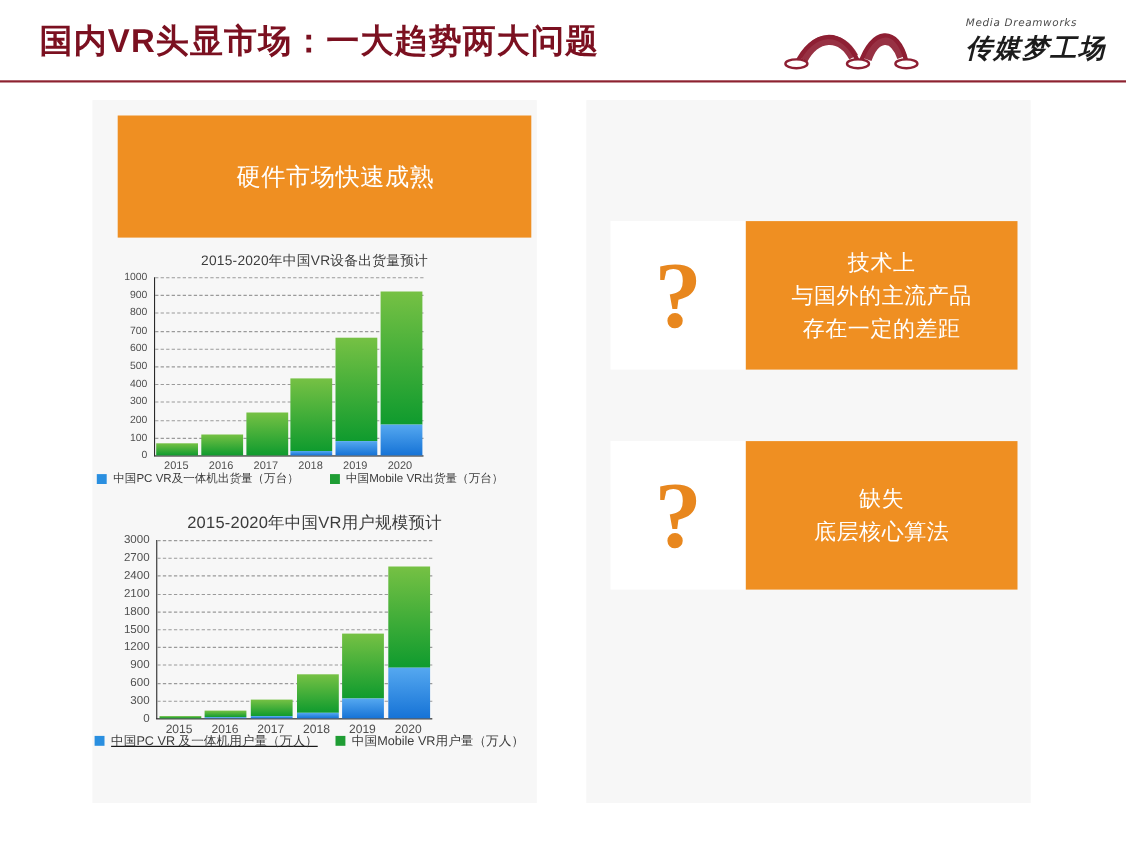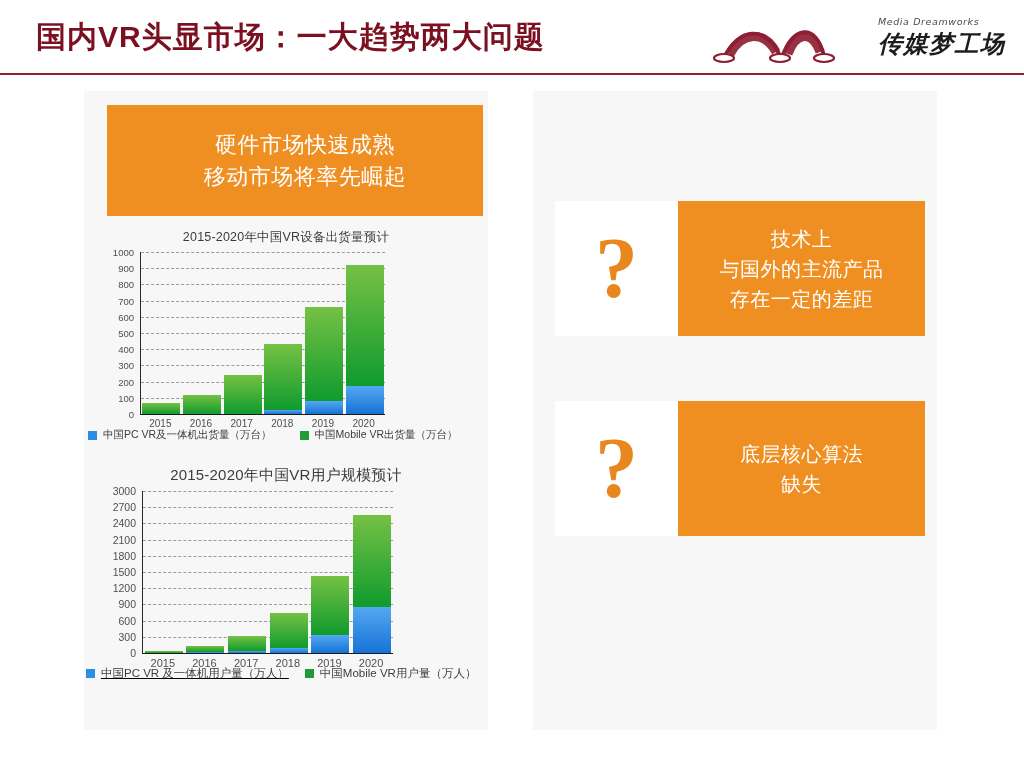--- a/index.html
+++ b/index.html
@@ -122,21 +122,20 @@
       <div id="logo-cn">传媒梦工场</div>
     </div>
   </div>
 </div>
 
 <div id="left-panel" class="panel">
 
   <div id="banner">
     <div id="banner-text">
       <div>硬件市场快速成熟</div>
-      <div>移动市场将率先崛起</div>
     </div>
   </div>
 
   <div id="chart1-block" class="chart-block">
     <div class="chart-title">2015-2020年中国VR设备出货量预计</div>
     <div class="plot-wrap" id="wrap1" style="height: 184px; width: 404px;">
       <div class="y-axis" id="yaxis1" style="width: 50px; height: 162px;">
           <div class="y-tick" style="top: 162px;">0</div>
           <div class="y-tick" style="top: 145.8px;">100</div>
           <div class="y-tick" style="top: 129.6px;">200</div>
@@ -299,19 +298,19 @@
       </div>
     </div>
   </div>
 
   <div class="q-row" id="q-row-2">
     <div class="q-mark-box">
       <span class="q-mark">?</span>
     </div>
     <div class="q-text-box">
       <div class="q-text">
+        <div>缺失</div>
         <div>底层核心算法</div>
-        <div>缺失</div>
       </div>
     </div>
   </div>
 
 </div>
 
 </body></html>

